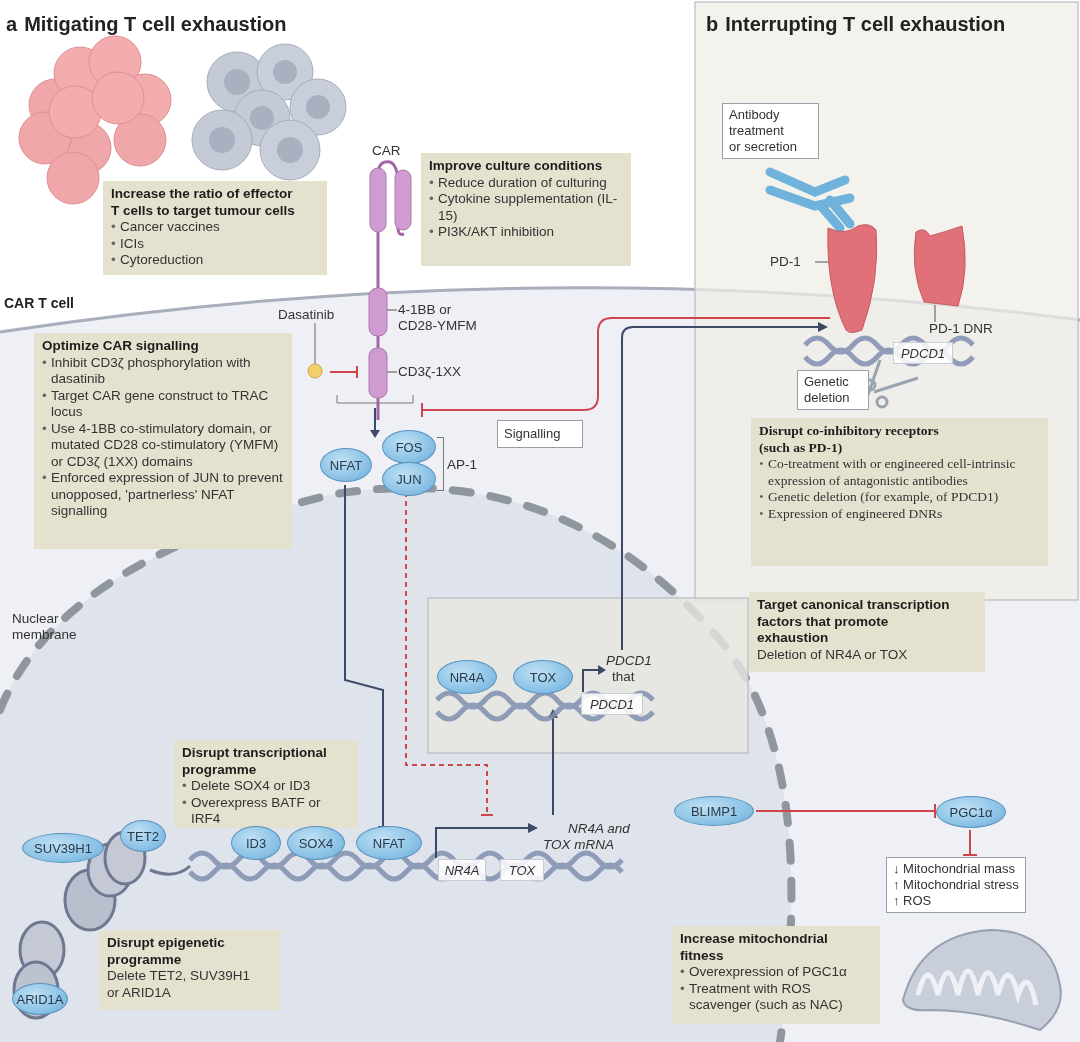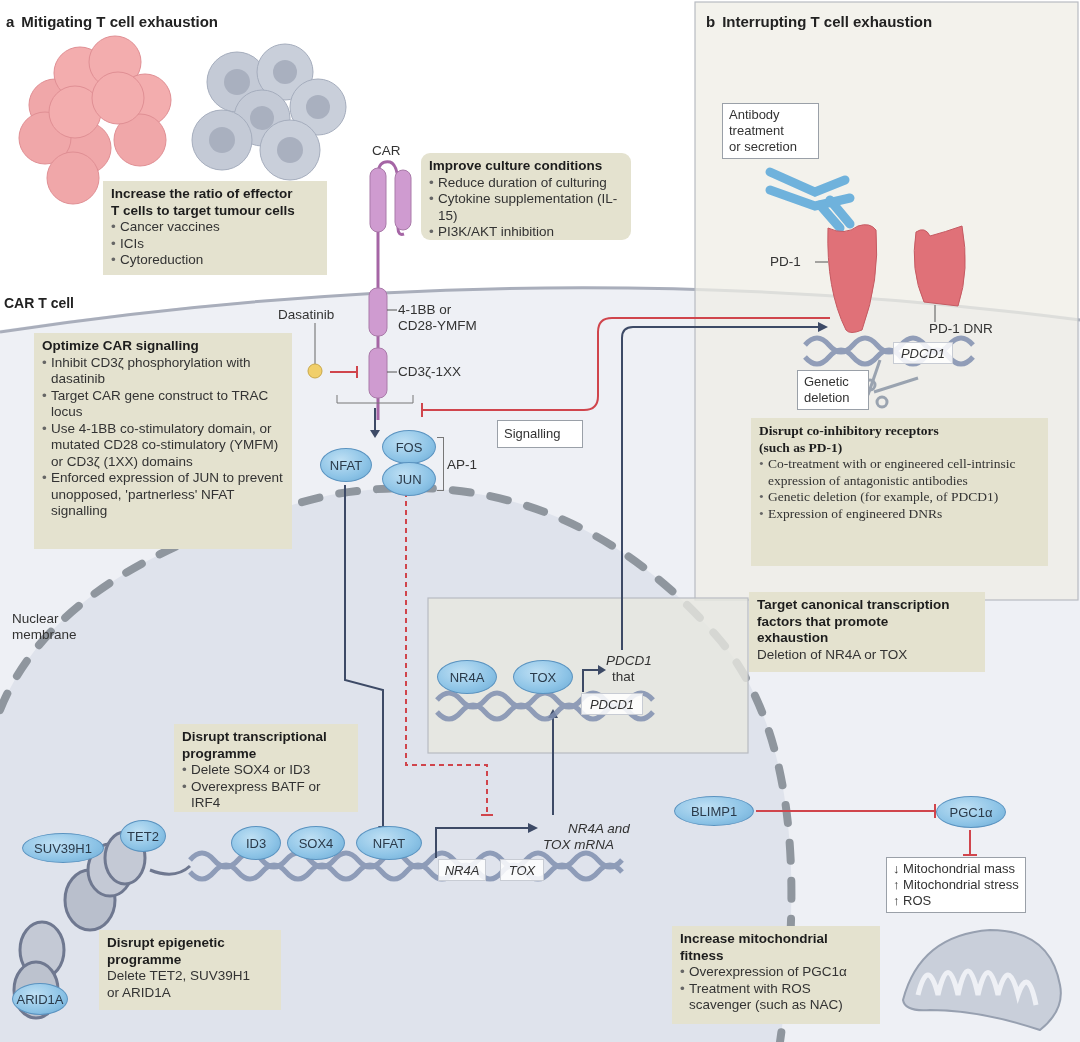--- a/index.html
+++ b/index.html
@@ -1,18 +1,18 @@
 <!DOCTYPE html>
 <html><head>
 <meta charset="utf-8">
 <style>
   html,body{margin:0;padding:0;}
   body{width:1080px;height:1042px;position:relative;overflow:hidden;background:#ffffff;font-family:"Liberation Sans",sans-serif;color:#222;}
   .abs{position:absolute;}
-  .panel-title{font-weight:bold;font-size:15px;color:#222;}
+  .panel-title{font-weight:bold;font-size:20px;color:#222;}
   .panel-title .letter{font-weight:bold;margin-right:7px;}
   .box{position:absolute;background:#e4e2cf;padding:5px 8px 6px 8px;font-size:13.5px;line-height:16.5px;color:#333;box-sizing:border-box;}
   .box .h{font-weight:bold;color:#1d1d1d;}
   .box ul{list-style:none;margin:0;padding:0;}
   .box li{position:relative;padding-left:9px;}
   .box li::before{content:"•";position:absolute;left:0;top:0;color:#666;}
   .wbox{position:absolute;background:#fff;border:1px solid #9aa0a8;padding:3px 6px;font-size:13px;line-height:16px;color:#333;box-sizing:border-box;}
   .lbl{position:absolute;font-size:13.5px;line-height:16px;color:#333;}
   .ell{position:absolute;border-radius:50%;background:radial-gradient(ellipse at 40% 35%,#bfe0f4 0%,#8cc3e6 60%,#6ba9d3 100%);border:1px solid #5a93c0;display:flex;align-items:center;justify-content:center;font-size:13px;color:#2a3a4a;box-sizing:border-box;}
   .gene{position:absolute;background:rgba(255,255,255,0.85);border:1px solid #c8ccd4;font-style:italic;font-size:13px;color:#333;display:flex;align-items:center;justify-content:center;box-sizing:border-box;}
@@ -172,21 +172,21 @@
 <div class="box" style="left:103px;top:181px;width:224px;height:94px;">
   <div class="h">Increase the ratio of effector</div>
   <div class="h">T cells to target tumour cells</div>
   <ul>
     <li>Cancer vaccines</li>
     <li>ICIs</li>
     <li>Cytoreduction</li>
   </ul>
 </div>
 
-<div class="box" style="left:421px;top:153px;width:210px;height:87px;border-radius:9px;">
+<div class="box" style="left:421px;top:153px;width:210px;height:113px;">
   <div class="h">Improve culture conditions</div>
   <ul>
     <li>Reduce duration of culturing</li>
     <li>Cytokine supplementation (IL-15)</li>
     <li>PI3K/AKT inhibition</li>
   </ul>
 </div>
 
 <div class="box" style="left:34px;top:333px;width:258px;height:216px;">
   <div class="h">Optimize CAR signalling</div>
@@ -208,21 +208,21 @@
   </ul>
 </div>
 
 <div class="box" style="left:749px;top:592px;width:236px;height:80px;">
   <div class="h">Target canonical transcription</div>
   <div class="h">factors that promote</div>
   <div class="h">exhaustion</div>
   <div>Deletion of NR4A or TOX</div>
 </div>
 
-<div class="box" style="left:174px;top:724px;width:184px;height:88px;">
+<div class="box" style="left:174px;top:740px;width:184px;height:88px;">
   <div class="h">Disrupt transcriptional</div>
   <div class="h">programme</div>
   <ul>
     <li>Delete SOX4 or ID3</li>
     <li>Overexpress BATF or IRF4</li>
   </ul>
 </div>
 
 <div class="box" style="left:99px;top:930px;width:182px;height:80px;">
   <div class="h">Disrupt epigenetic</div>

